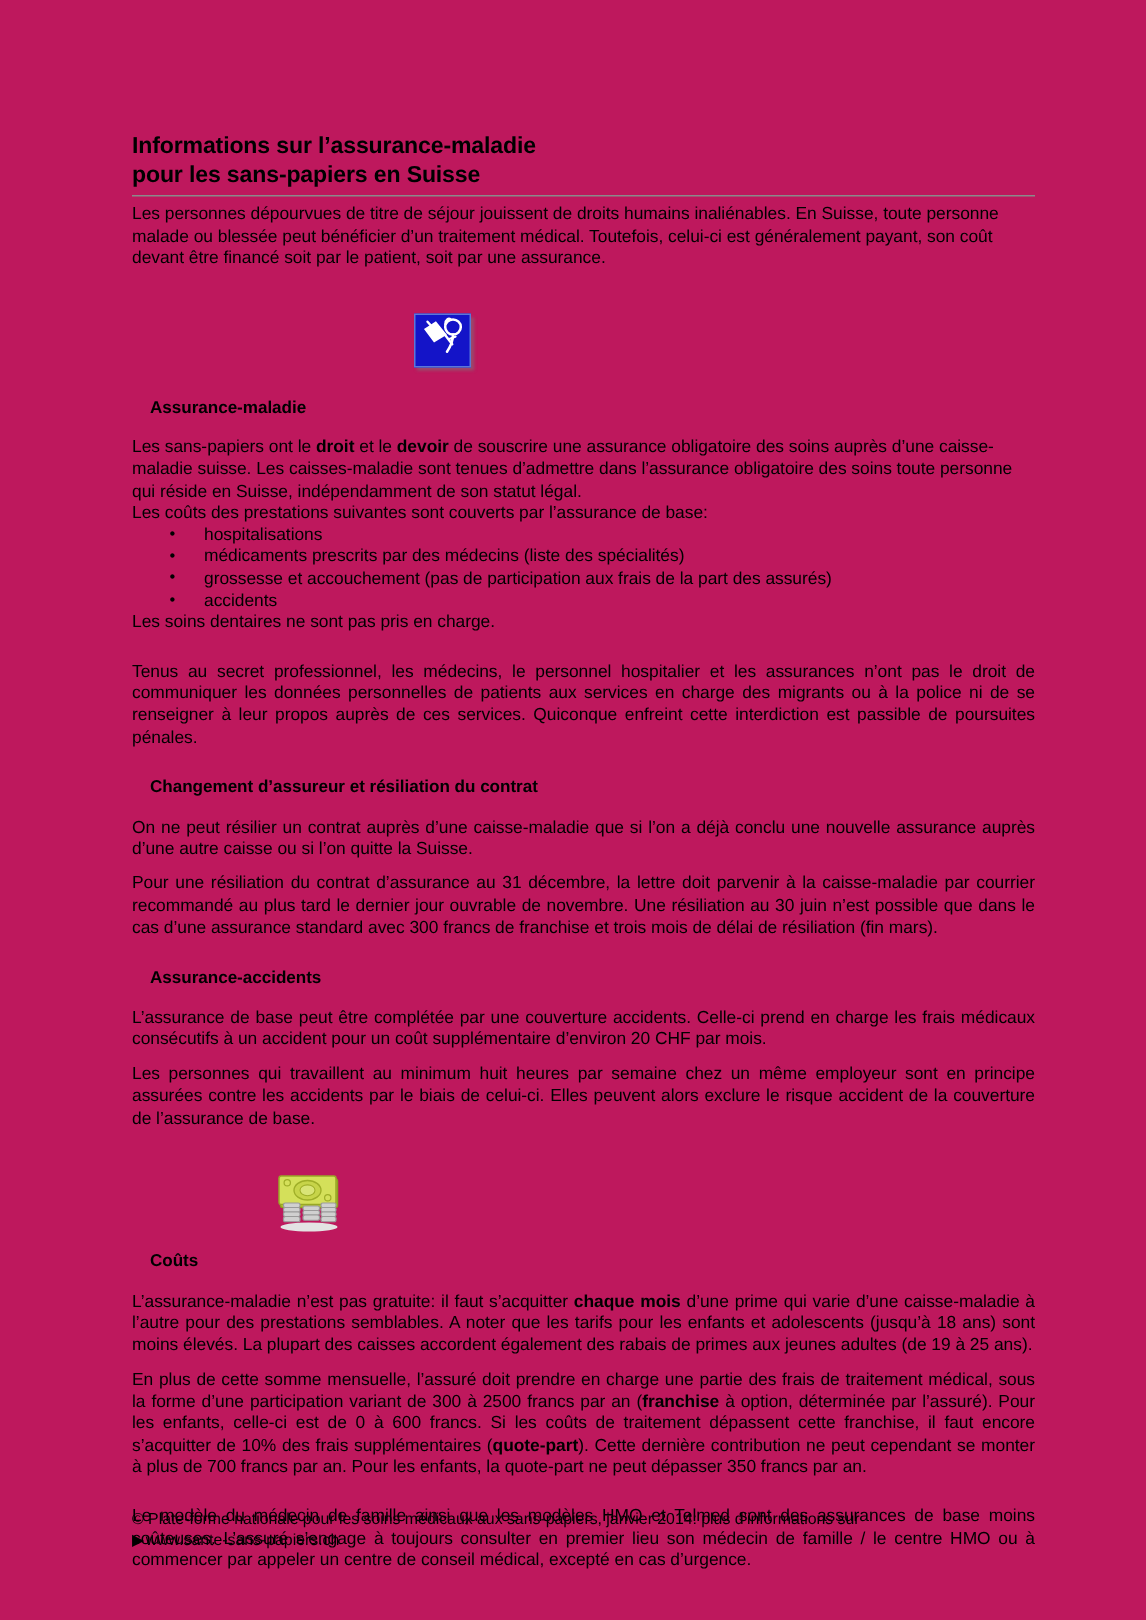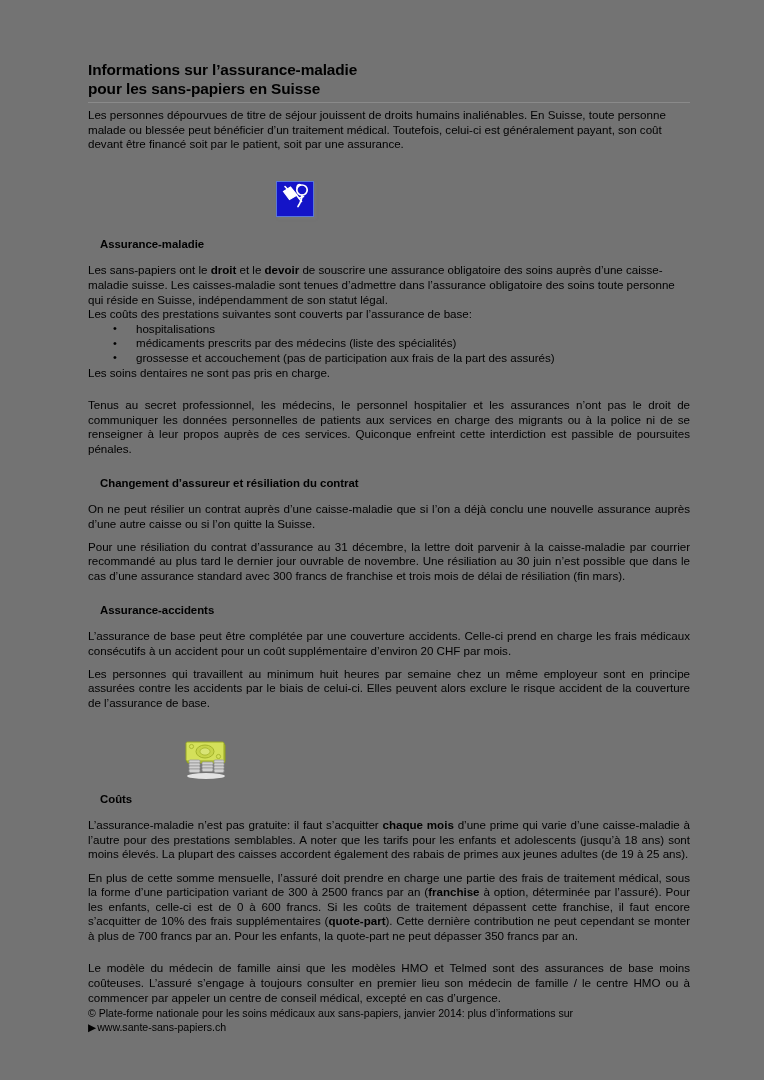--- a/index.html
+++ b/index.html
@@ -11,23 +11,23 @@
     width: 764px;
     height: 1080px;
     font-family: "Liberation Sans", sans-serif;
     color: #000000;
     overflow: hidden;
   }
   .page {
     position: relative;
     width: 764px;
     height: 1080px;
-    background: #737373;
+    background: #be185d;
     box-sizing: border-box;
-    padding: 60px 74px 0 88px;
+    padding: 88px 74px 0 88px;
   }
   h1.doc-title {
     font-size: 15.4px;
     font-weight: bold;
     line-height: 19px;
     margin: 0;
     letter-spacing: -0.1px;
   }
   h1.doc-title .line {
     display: block;
@@ -177,20 +177,21 @@
   <h2 class="section-head">Assurance-maladie</h2>
 
   <p class="body-text"><span>Les sans-papiers ont le </span><b>droit</b><span> et le </span><b>devoir</b><span> de souscrire une assurance obligatoire des soins auprès d’une caisse-maladie suisse. Les caisses-maladie sont tenues d’admettre dans l’assurance obligatoire des soins toute personne qui réside en Suisse, indépendamment de son statut légal.</span></p>
 
   <p class="body-text">Les coûts des prestations suivantes sont couverts par l’assurance de base:</p>
 
   <ul class="cover-list">
     <li>hospitalisations</li>
     <li>médicaments prescrits par des médecins (liste des spécialités)</li>
     <li>grossesse et accouchement (pas de participation aux frais de la part des assurés)</li>
+    <li>accidents</li>
   </ul>
 
   <p class="body-text">Les soins dentaires ne sont pas pris en charge.</p>
 
   <div class="spacer-lg"></div>
 
   <p class="body-text justify">Tenus au secret professionnel, les médecins, le personnel hospitalier et les assurances n’ont pas le droit de communiquer les données personnelles de patients aux services en charge des migrants ou à la police ni de se renseigner à leur propos auprès de ces services. Quiconque enfreint cette interdiction est passible de poursuites pénales.</p>
 
   <div class="spacer-sm"></div>
 

